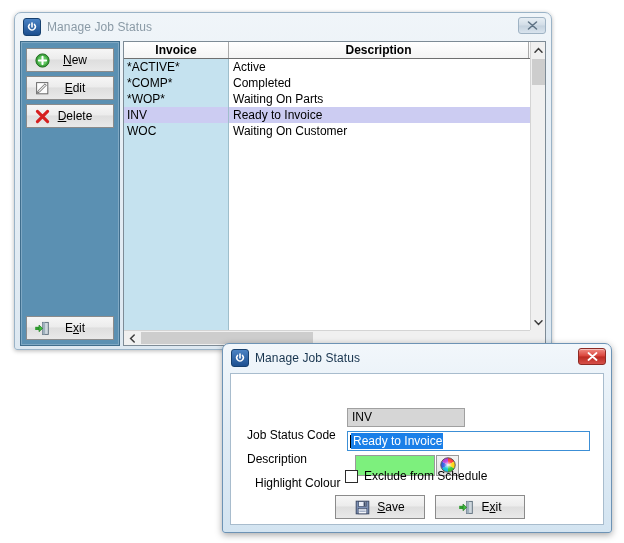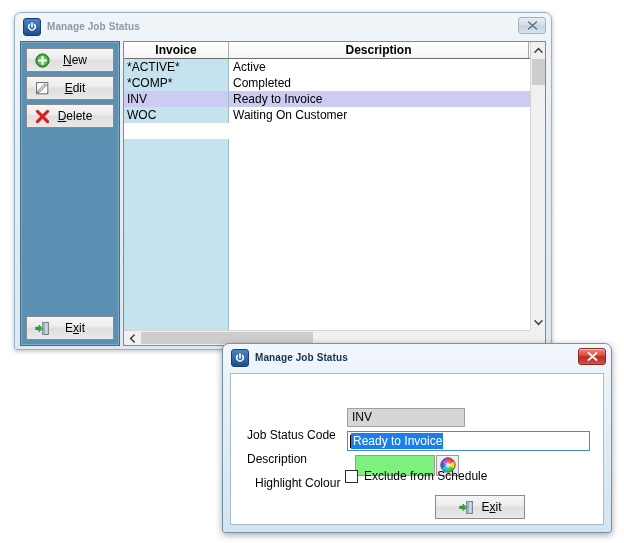--- a/index.html
+++ b/index.html
@@ -48,24 +48,23 @@
     margin-left: 4px; margin-right: 6px;
     border-radius: 3px;
     background: linear-gradient(to bottom, #4b83c4 0%, #1d4f8f 100%);
     border: 1px solid #16406f;
     display: flex; align-items: center; justify-content: center;
     flex: none;
   }
   .app-icon svg { display: block; }
 
   .title-text {
-    font-size: 10px;
+    font-size: 12px;
     letter-spacing: 0.1px;
     white-space: nowrap;
-    font-weight: bold;
   }
   .win-main .title-text { color: #8a9aa6; }
   .win-dialog .title-text { color: #16334d; }
 
   
   .close-btn {
     position: absolute;
     top: 4px; right: 5px;
     width: 28px; height: 17px;
     box-sizing: border-box;
@@ -399,20 +398,25 @@
 
         <div class="grid-rows">
           <div class="grow">
             <div class="gc-status">*ACTIVE*</div>
             <div class="gc-desc">Active</div>
             <div class="gc-fill"></div>
           </div>
           <div class="grow">
             <div class="gc-status">*COMP*</div>
             <div class="gc-desc">Completed</div>
+            <div class="gc-fill"></div>
+          </div>
+          <div class="grow">
+            <div class="gc-status">*WOP*</div>
+            <div class="gc-desc">Waiting On Parts</div>
             <div class="gc-fill"></div>
           </div>
           <div class="grow sel">
             <div class="gc-status">INV</div>
             <div class="gc-desc">Ready to Invoice</div>
             <div class="gc-fill"></div>
           </div>
           <div class="grow">
             <div class="gc-status">WOC</div>
             <div class="gc-desc">Waiting On Customer</div>
@@ -504,20 +508,32 @@
             <circle cx="8" cy="8" r="7.2" fill="none" stroke="#5c5c5c" stroke-width="1"></circle>
           </svg>
         </span>
       </div>
 
       <div class="chk-row">
         <span class="chkbox"></span>
         <span class="chk-label">Exclude from Schedule</span>
       </div>
 
+      <div class="dlg-btn btn-save">
+        <span class="bicon">
+          <svg width="15" height="15" viewBox="0 0 15 15">
+            <rect x="1.2" y="1.2" width="12.6" height="12.6" fill="#7b8fb5" stroke="#3c4a66" stroke-width="1"></rect>
+            <rect x="3.6" y="1.6" width="7.8" height="5.0" fill="#e9eef7" stroke="#3c4a66" stroke-width="0.7"></rect>
+            <rect x="8.6" y="2.1" width="2.1" height="4.0" fill="#3c4a66"></rect>
+            <rect x="3.2" y="8.4" width="8.6" height="5.4" fill="#f2f5fa" stroke="#3c4a66" stroke-width="0.7"></rect>
+            <path d="M4.3 10 L10.7 10 M4.3 11.5 L10.7 11.5" stroke="#90a0bb" stroke-width="0.8"></path>
+          </svg>
+        </span>
+        <span><span></span><u>S</u><span>ave</span></span>
+      </div>
 
       <div class="dlg-btn btn-dexit">
         <span class="bicon">
           <svg width="16" height="15" viewBox="0 0 16 15">
             <rect x="8.5" y="1.4" width="5.8" height="12" fill="#cfd8de" stroke="#5a6b78" stroke-width="0.9"></rect>
             <rect x="8.5" y="1.4" width="2.6" height="12" fill="#9fb0bd"></rect>
             <path d="M1.2 7.4 L6.4 7.4" stroke="#2f9b2f" stroke-width="3.2"></path>
             <path d="M5.0 4.1 L8.6 7.4 L5.0 10.7 Z" fill="#3fbf3f" stroke="#1f7a1f" stroke-width="0.7"></path>
           </svg>
         </span>

